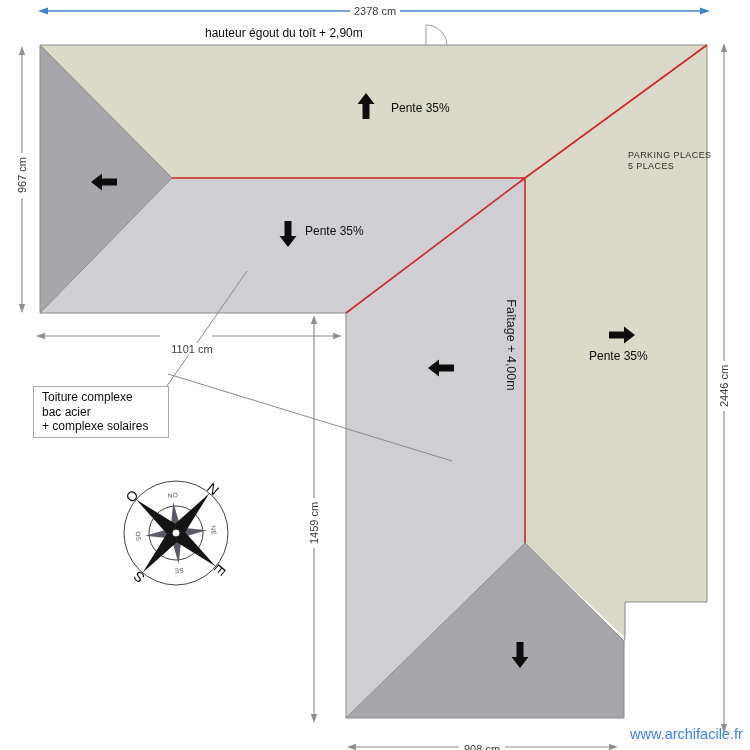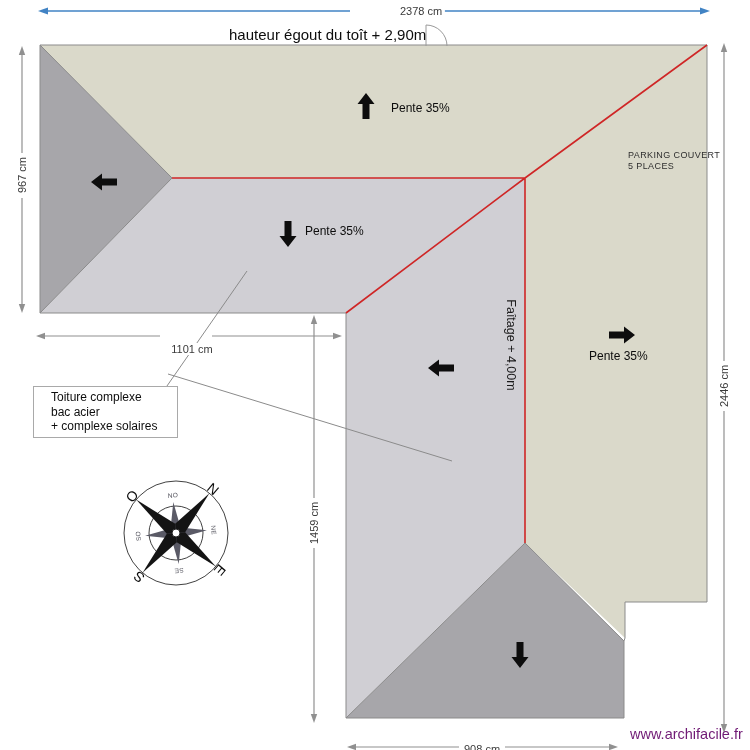--- a/index.html
+++ b/index.html
@@ -5,29 +5,29 @@
   html,body{margin:0;padding:0;width:750px;height:750px;overflow:hidden;background:#fff;
             font-family:"Liberation Sans", sans-serif;}
   #stage{position:relative;width:750px;height:750px;background:#fff;}
   #plan-svg{position:absolute;left:0;top:0;z-index:1;}
   .lbl{position:absolute;z-index:2;color:#111;white-space:nowrap;}
   .center{transform:translate(-50%,-50%);}
   .dimlbl{font-size:11px;color:#3a3a3a;background:#fff;padding:0 3px;}
   .rot-90{transform:translate(-50%,-50%) rotate(-90deg);}
   .rot90{transform:translate(-50%,-50%) rotate(90deg);}
   .pente{font-size:12px;color:#0d0d0d;}
-  .note-eave{font-size:15px;color:#0d0d0d;margin-left:24px;}
+  .note-eave{font-size:12px;color:#0d0d0d;}
   .parking{font-size:9px;letter-spacing:.4px;color:#2e2e2e;line-height:11px;}
   .faitage{font-size:12.5px;color:#1a1a1a;}
   .note-box{position:absolute;z-index:2;left:33px;top:386px;width:126px;height:47px;
             background:#fff;border:1px solid #a9a9a9;font-size:12px;line-height:14.5px;
-            color:#0d0d0d;padding:3px 0 0 17px;}
+            color:#0d0d0d;padding:3px 0 0 8px;}
   .card{font-size:14px;color:#0c0c0c;font-weight:500;}
   .inter{font-size:6.5px;color:#50505a;letter-spacing:.3px;}
-  .watermark{font-size:14.5px;color:#701a75;}
+  .watermark{font-size:14.5px;color:#3b82f6;}
   .dim908{font-size:11px;color:#3a3a3a;background:#fff;padding:0 3px;}
 </style>
 </head>
 <body>
 
 <div id="stage">
 
   <svg id="plan-svg" width="750" height="750" viewBox="0 0 750 750">
 
     <polygon points="172,178 525,178 525,543 346,718 346,313 40,313" fill="#d0cfd4"></polygon>
@@ -102,30 +102,30 @@
         <polygon points="0,-31 5,-5 0,0 -5,-5" fill="#5a5a66" transform="rotate(315)"></polygon>
         <polygon points="0,-52 6.5,-6.5 0,0 -6.5,-6.5" fill="#141414"></polygon>
         <polygon points="0,-52 6.5,-6.5 0,0 -6.5,-6.5" fill="#141414" transform="rotate(90)"></polygon>
         <polygon points="0,-52 6.5,-6.5 0,0 -6.5,-6.5" fill="#141414" transform="rotate(180)"></polygon>
         <polygon points="0,-52 6.5,-6.5 0,0 -6.5,-6.5" fill="#141414" transform="rotate(270)"></polygon>
       </g>
       <circle r="4" fill="#ffffff" stroke="#222" stroke-width="1"></circle>
     </g>
   </svg>
 
-  <div class="lbl dimlbl center" style="left:375px;top:11px;margin-left:46px;">2378 cm</div>
+  <div class="lbl dimlbl center" style="left:375px;top:11px;">2378 cm</div>
 
   <div class="lbl note-eave" style="left:205px;top:26px;">hauteur égout du toît + 2,90m</div>
 
   <div class="lbl pente" style="left:391px;top:101px;">Pente 35%</div>
   <div class="lbl pente" style="left:305px;top:224px;">Pente 35%</div>
   <div class="lbl pente" style="left:589px;top:349px;">Pente 35%</div>
 
   <div class="lbl parking" style="left:628px;top:150px;">
-    <div>PARKING COUVERT</div>
+    <div>PARKING PLACES</div>
     <div>5 PLACES</div>
   </div>
 
   <div class="lbl faitage rot90" style="left:511px;top:345px;">Faîtage + 4,00m</div>
 
   <div class="lbl dimlbl rot-90" style="left:22px;top:175px;">967 cm</div>
   <div class="lbl dimlbl center" style="left:192px;top:336px;margin-top:13px;">1101 cm</div>
   <div class="lbl dimlbl rot-90" style="left:314px;top:523px;">1459 cm</div>
   <div class="lbl dimlbl rot-90" style="left:724px;top:386px;">2446 cm</div>
   <div class="lbl dim908" style="left:461px;top:743px;">908 cm</div>

